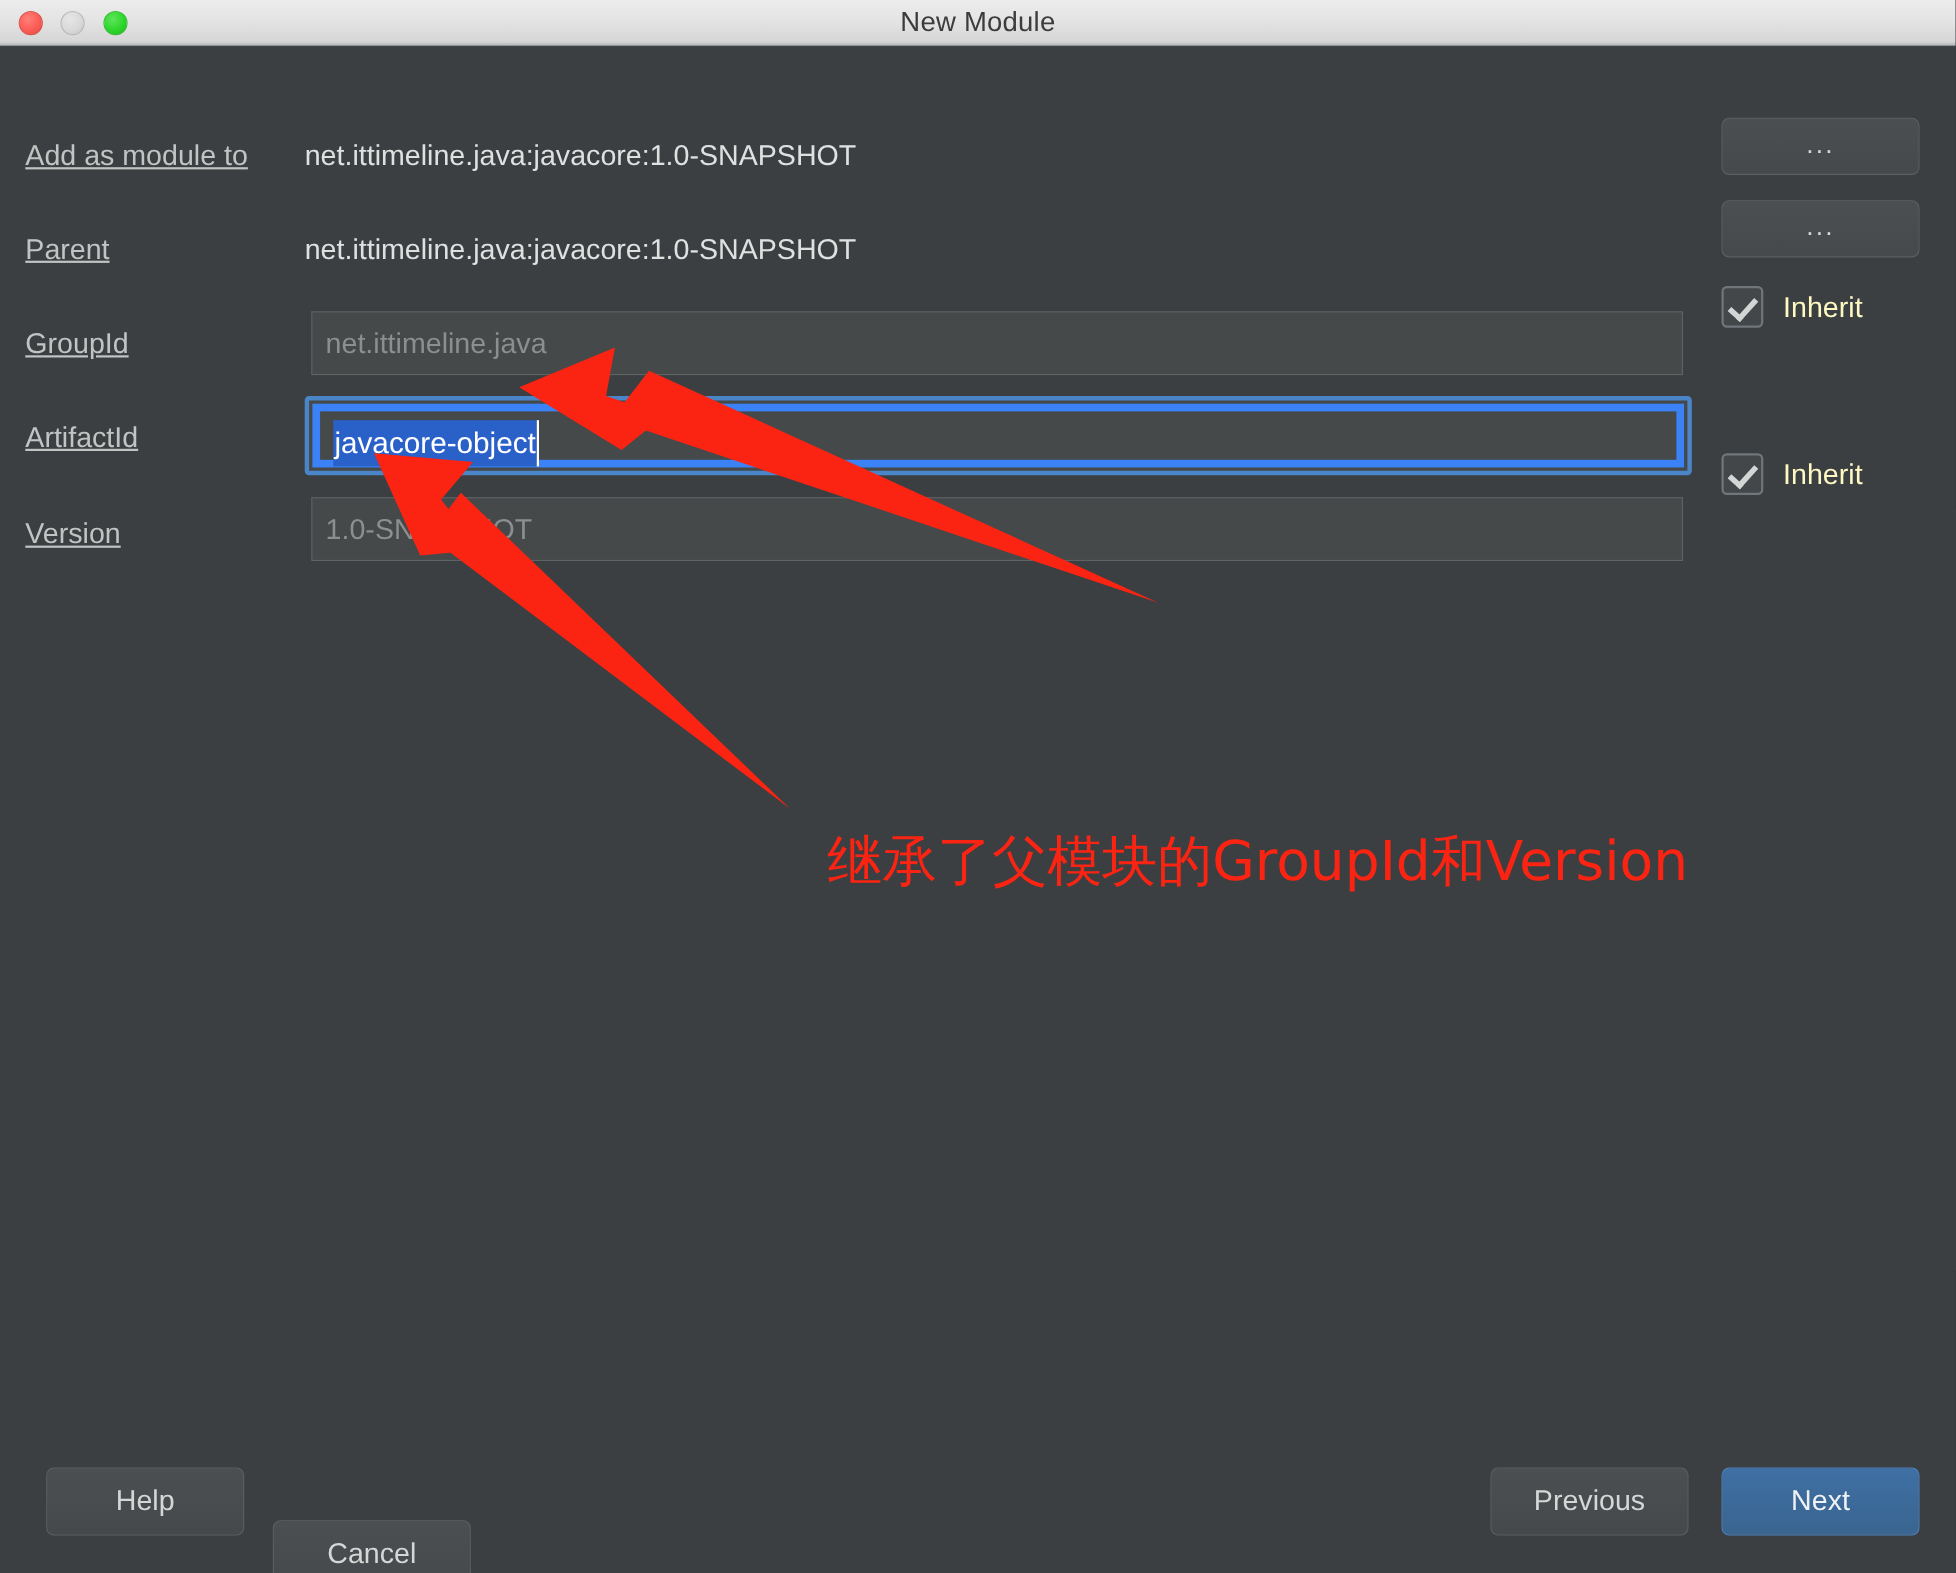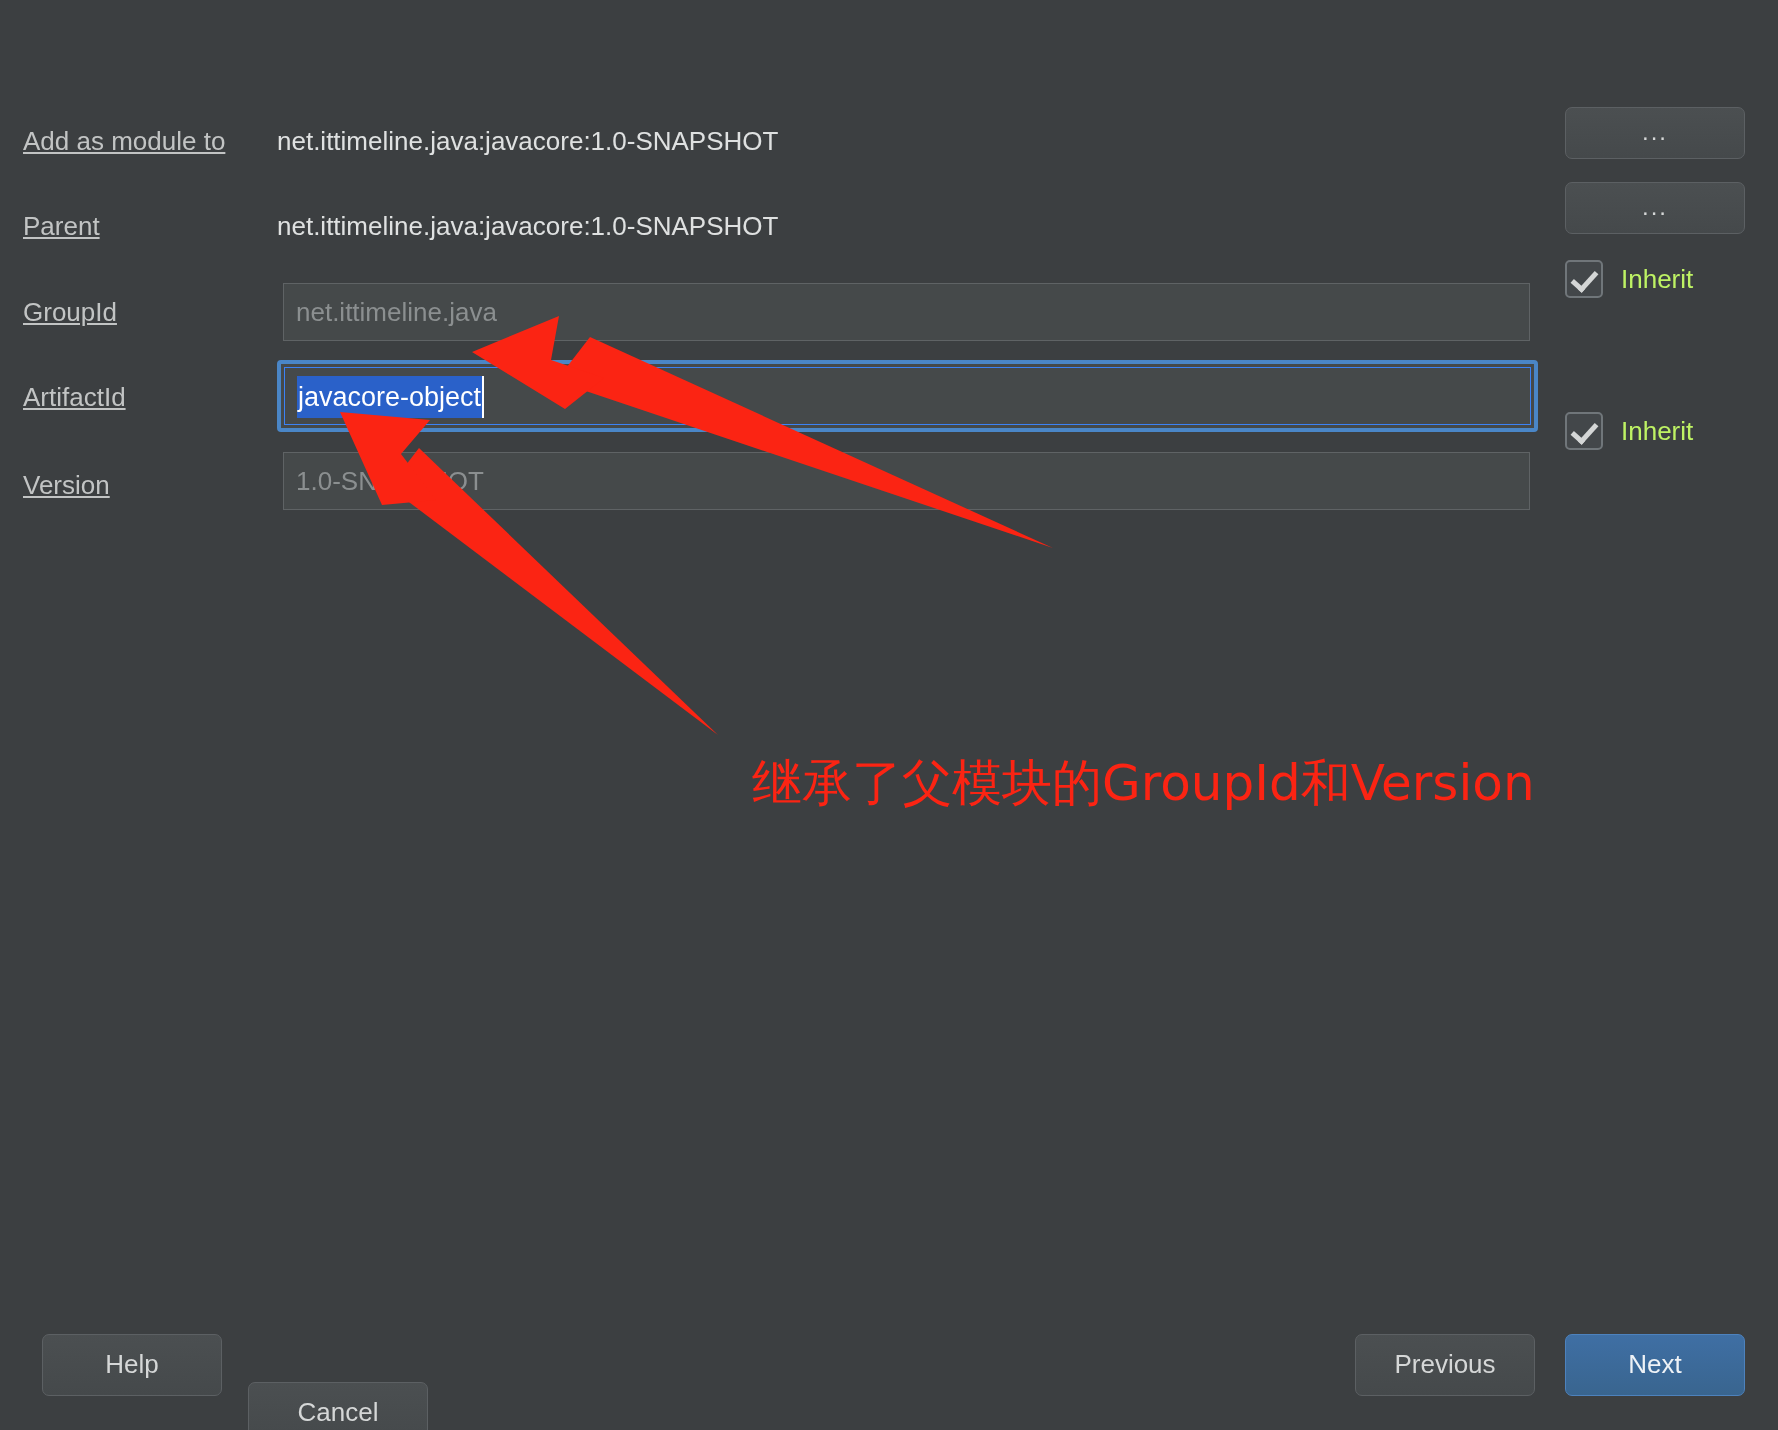--- a/index.html
+++ b/index.html
@@ -111,21 +111,21 @@
     height: 72px;
     border: 4px solid #4a86c7;
     border-radius: 4px;
     box-sizing: border-box;
     background: #45494a;
   }
   #field-artifact-inner {
     position: absolute;
     left: 3px; top: 3px;
     right: 3px; bottom: 3px;
-    border: 1px solid #3b82f6;
+    border: 7px solid #3b82f6;
     background: #45494a;
     box-sizing: border-box;
   }
   #artifact-selection {
     position: absolute;
     left: 12px;
     top: 8px;
     height: 42px;
     background: #2a61c9;
     padding: 0 1px;
@@ -196,21 +196,21 @@
     border: solid #d4d6d6;
     border-width: 0 5px 5px 0;
     transform: rotate(42deg);
   }
   .cbox-label {
     position: absolute;
     left: 56px;
     top: 0;
     line-height: 38px;
     font-size: 26px;
-    color: #bef264;
+    color: #fef9c3;
     white-space: nowrap;
     user-select: none;
   }
   #cbox-row-group { top: 218px; }
   #cbox-row-version { top: 370px; }
 
   
   .btn-bottom {
     position: absolute;
     top: 1292px;
@@ -236,20 +236,26 @@
     width: 1778px;
     height: 1430px;
     pointer-events: none;
   }
 </style>
 </head>
 <body>
 
 <div id="window">
 
+  <div id="titlebar">
+    <div class="light" id="light-close"></div>
+    <div class="light" id="light-min"></div>
+    <div class="light" id="light-zoom"></div>
+    <div id="title-text">New Module</div>
+  </div>
 
   <div id="body-area">
 
     <div class="row-label" style="top:84px;">Add as module to</div>
     <div class="row-value" style="top:84px;">net.ittimeline.java:javacore:1.0-SNAPSHOT</div>
     <div class="btn btn-dots" id="btn-dots-module">
       <span class="blabel">...</span>
     </div>
 
     <div class="row-label" style="top:169px;">Parent</div>

